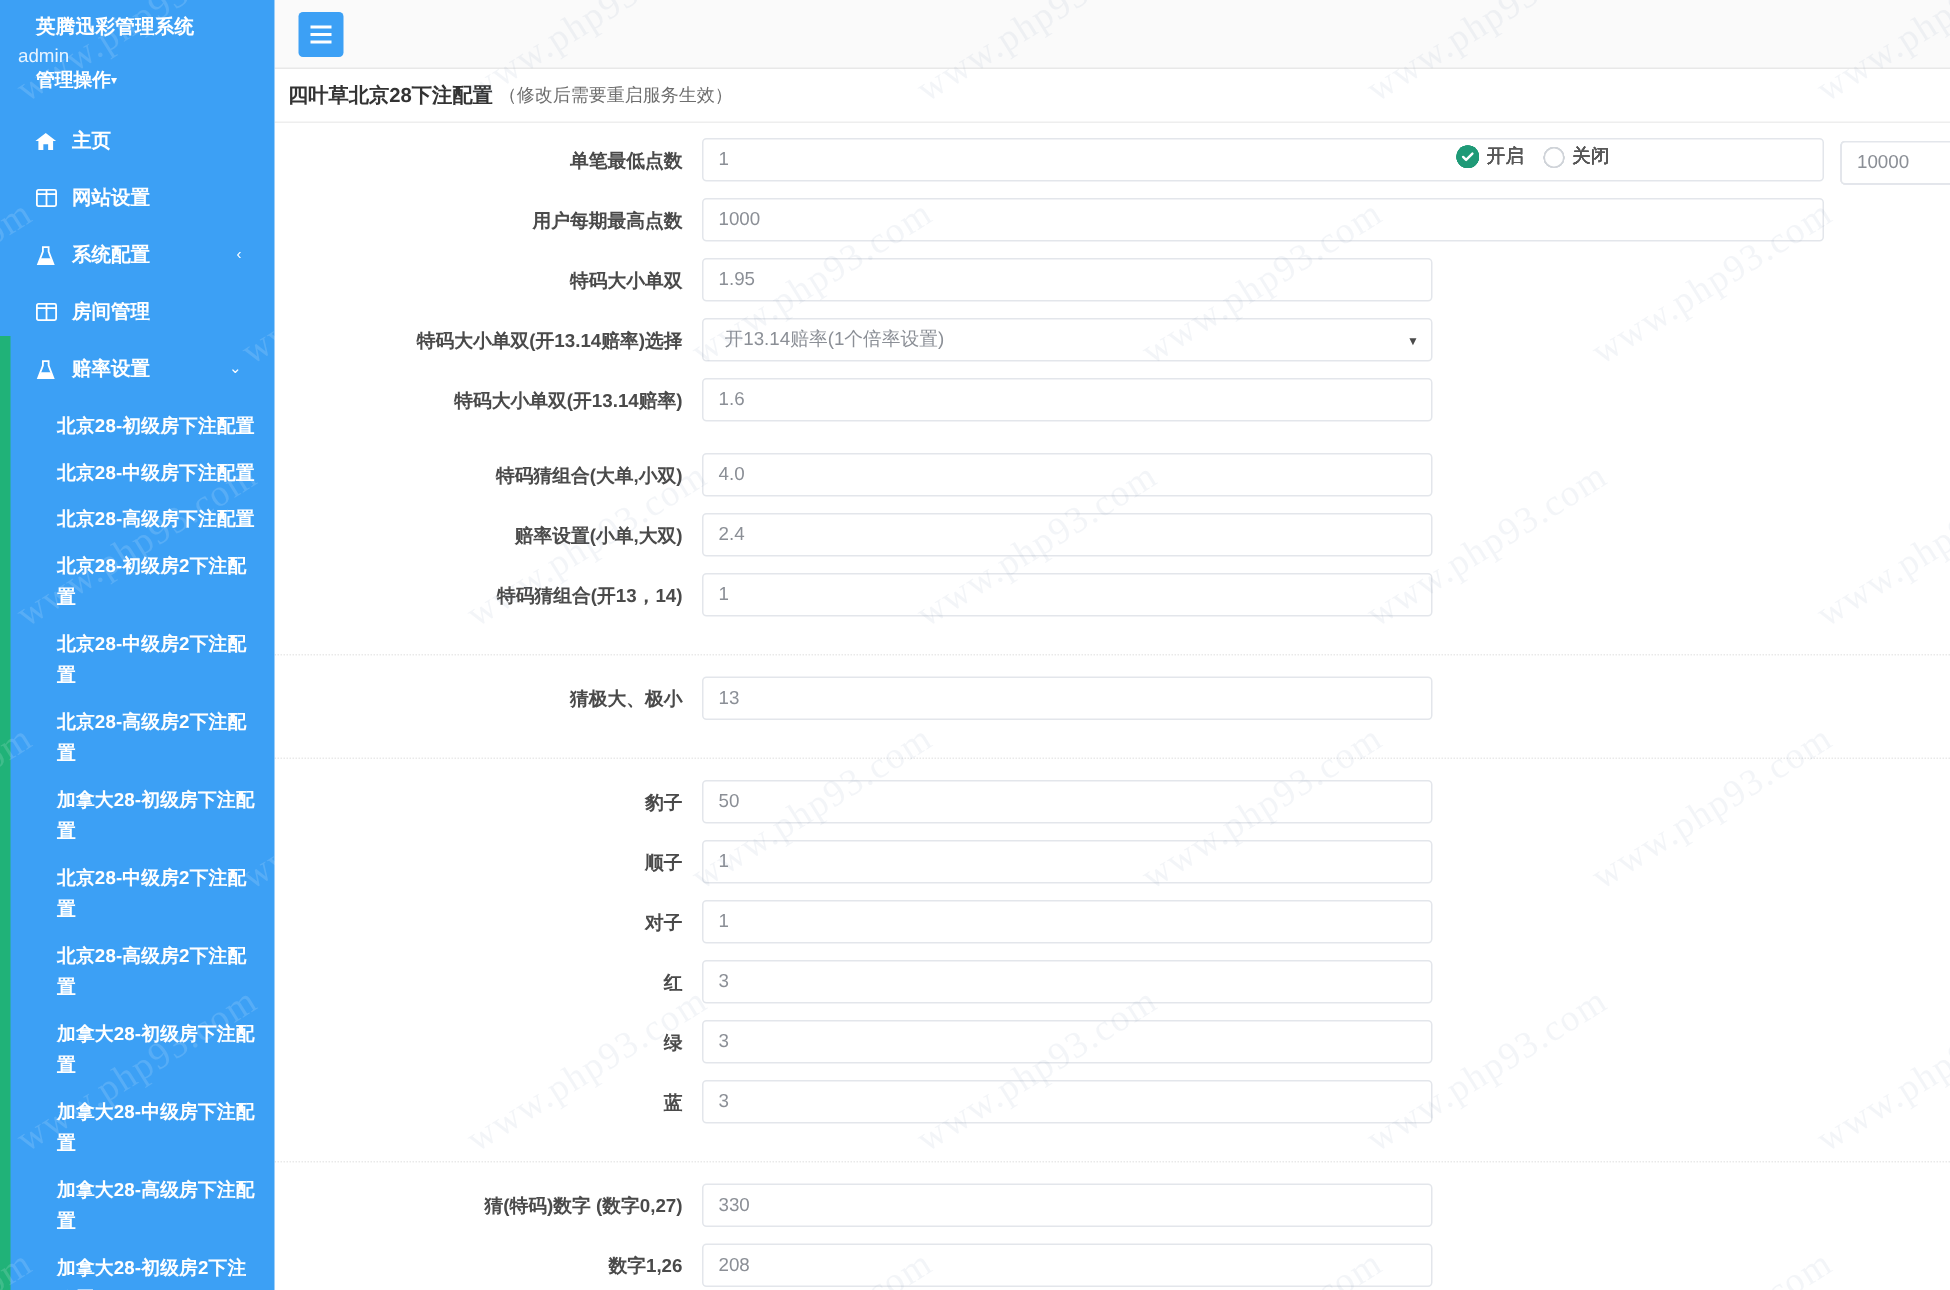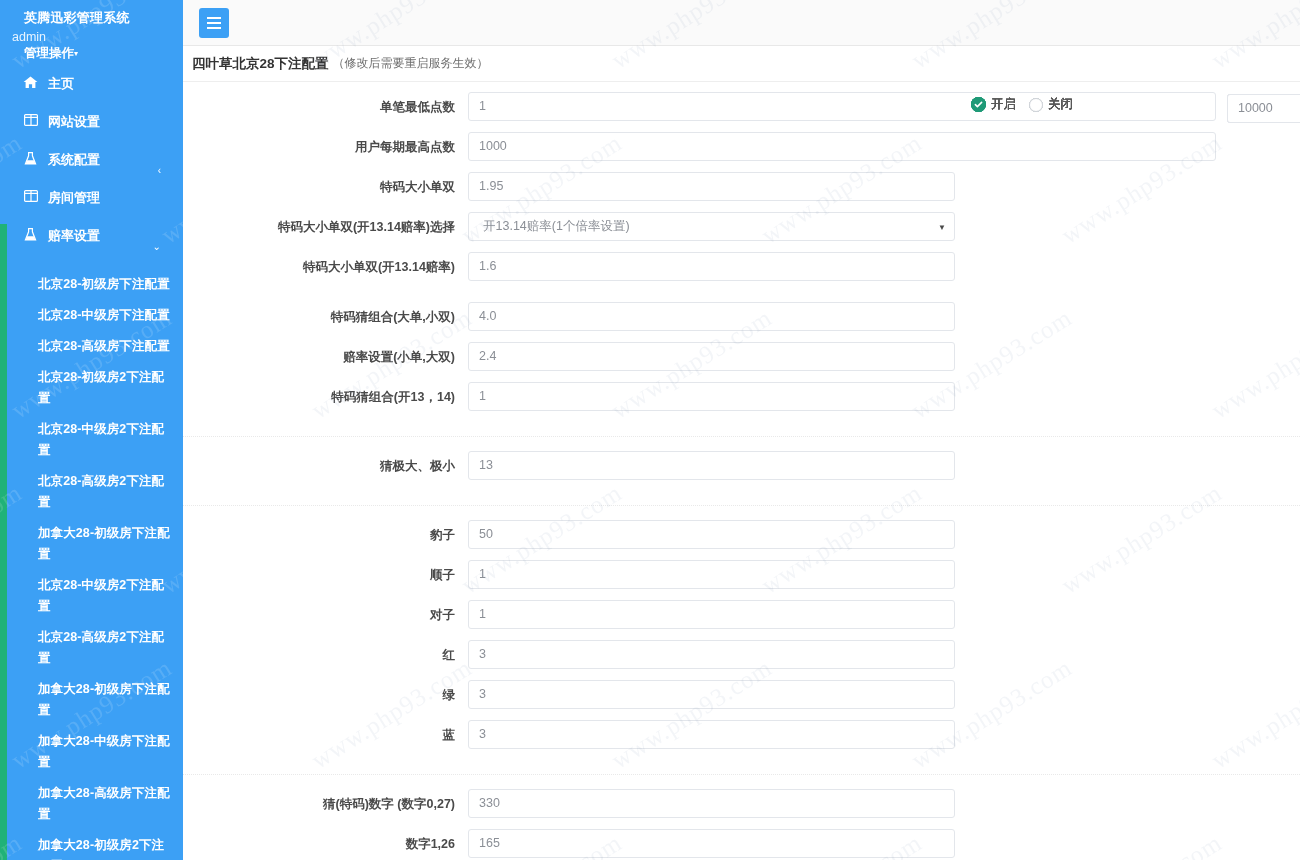--- a/index.html
+++ b/index.html
@@ -63,21 +63,21 @@
     padding: 0 0 0 24px;
     color: #ffffff;
     font-size: 12.5px;
     line-height: 16px;
     font-weight: bold;
   }
   .caret-dn { font-size: 8px; position: relative; top: -1px; }
 
   .nav-top { margin-top: 12px; }
   .nav-item {
-    display: flex; align-items: flex-start;
+    display: flex; align-items: center;
     height: 38px;
     padding-left: 22px;
     color: #ffffff;
     font-size: 13px;
     font-weight: bold;
     position: relative;
   }
   .nav-item .ico {
     width: 17px; height: 14px;
     display: inline-flex; align-items: center; justify-content: center;
@@ -530,21 +530,21 @@
           </span>
         </div>
         <div class="num-right" style="left:1044px;top:12px;">
           <div class="txt">10000</div>
         </div>
       </div>
 
       <div class="row">
         <div class="label">数字1,26</div>
         <div class="field">
-          <div class="txt w-mid">165</div>
+          <div class="txt w-mid">208</div>
         </div>
       </div>
 
     </div>
   </div>
 
   <div class="wm-layer" id="wm-layer">
       <div class="wm on-blue" style="left: 0px; top: 0px;">www.php93.com</div>
       <div class="wm" style="left: 300px; top: 0px;">www.php93.com</div>
       <div class="wm" style="left: 600px; top: 0px;">www.php93.com</div>

